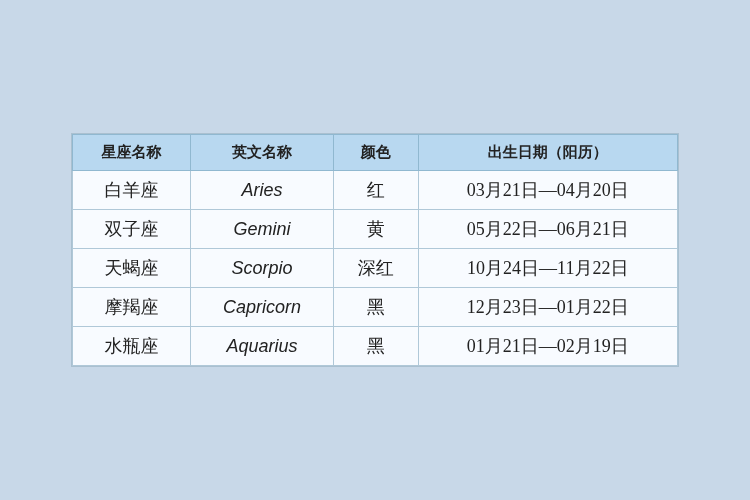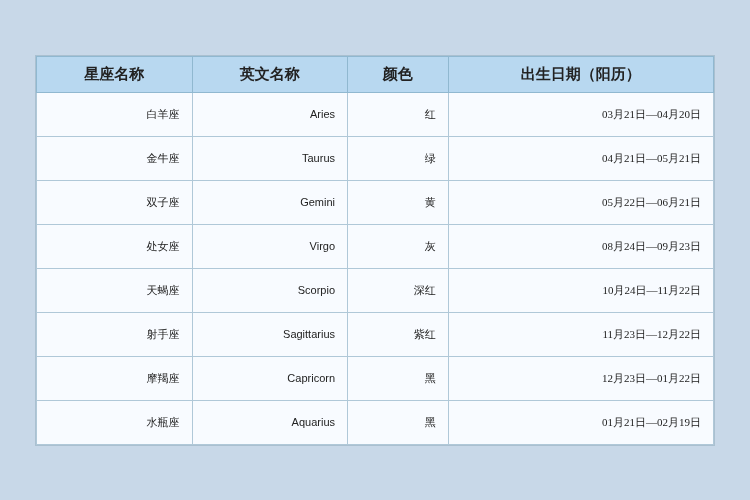--- a/index.html
+++ b/index.html
@@ -14,21 +14,21 @@
       height: 500px;
       display: flex;
       align-items: center;
       justify-content: center;
       font-family: "SimSun", "宋体", serif;
     }
 
     .table-container {
       background-color: #f0f4f8;
       border: 1px solid #aac0d0;
-      width: 680px;
+      width: 608px;
     }
 
     table {
       width: 100%;
       border-collapse: collapse;
     }
 
     thead tr {
       background-color: #b8d8f0;
     }
@@ -41,28 +41,29 @@
       font-weight: bold;
       color: #222;
     }
 
     tbody tr {
       background-color: #f8fbff;
     }
 
     tbody td {
       border: 1px solid #b0c8d8;
-      padding: 14px 12px;
-      text-align: right;
-      font-size: 11px;
+      padding: 7px 12px;
+      text-align: center;
+      font-size: 18px;
       color: #222;
     }
 
     tbody td:nth-child(2) {
       font-family: Arial, sans-serif;
+      font-style: italic;
     }
   </style>
 </head>
 <body>
 
 <div class="table-container">
   <table>
     <thead>
       <tr>
         <th>星座名称</th>
@@ -72,48 +73,30 @@
       </tr>
     </thead>
     <tbody id="table-body">
     <tr>
           <td>白羊座</td>
           <td>Aries</td>
           <td>红</td>
           <td>03月21日—04月20日</td>
         </tr>
         <tr>
-          <td>金牛座</td>
-          <td>Taurus</td>
-          <td>绿</td>
-          <td>04月21日—05月21日</td>
-        </tr>
-        <tr>
           <td>双子座</td>
           <td>Gemini</td>
           <td>黄</td>
           <td>05月22日—06月21日</td>
         </tr>
         <tr>
-          <td>处女座</td>
-          <td>Virgo</td>
-          <td>灰</td>
-          <td>08月24日—09月23日</td>
-        </tr>
-        <tr>
           <td>天蝎座</td>
           <td>Scorpio</td>
           <td>深红</td>
           <td>10月24日—11月22日</td>
-        </tr>
-        <tr>
-          <td>射手座</td>
-          <td>Sagittarius</td>
-          <td>紫红</td>
-          <td>11月23日—12月22日</td>
         </tr>
         <tr>
           <td>摩羯座</td>
           <td>Capricorn</td>
           <td>黑</td>
           <td>12月23日—01月22日</td>
         </tr>
         <tr>
           <td>水瓶座</td>
           <td>Aquarius</td>

